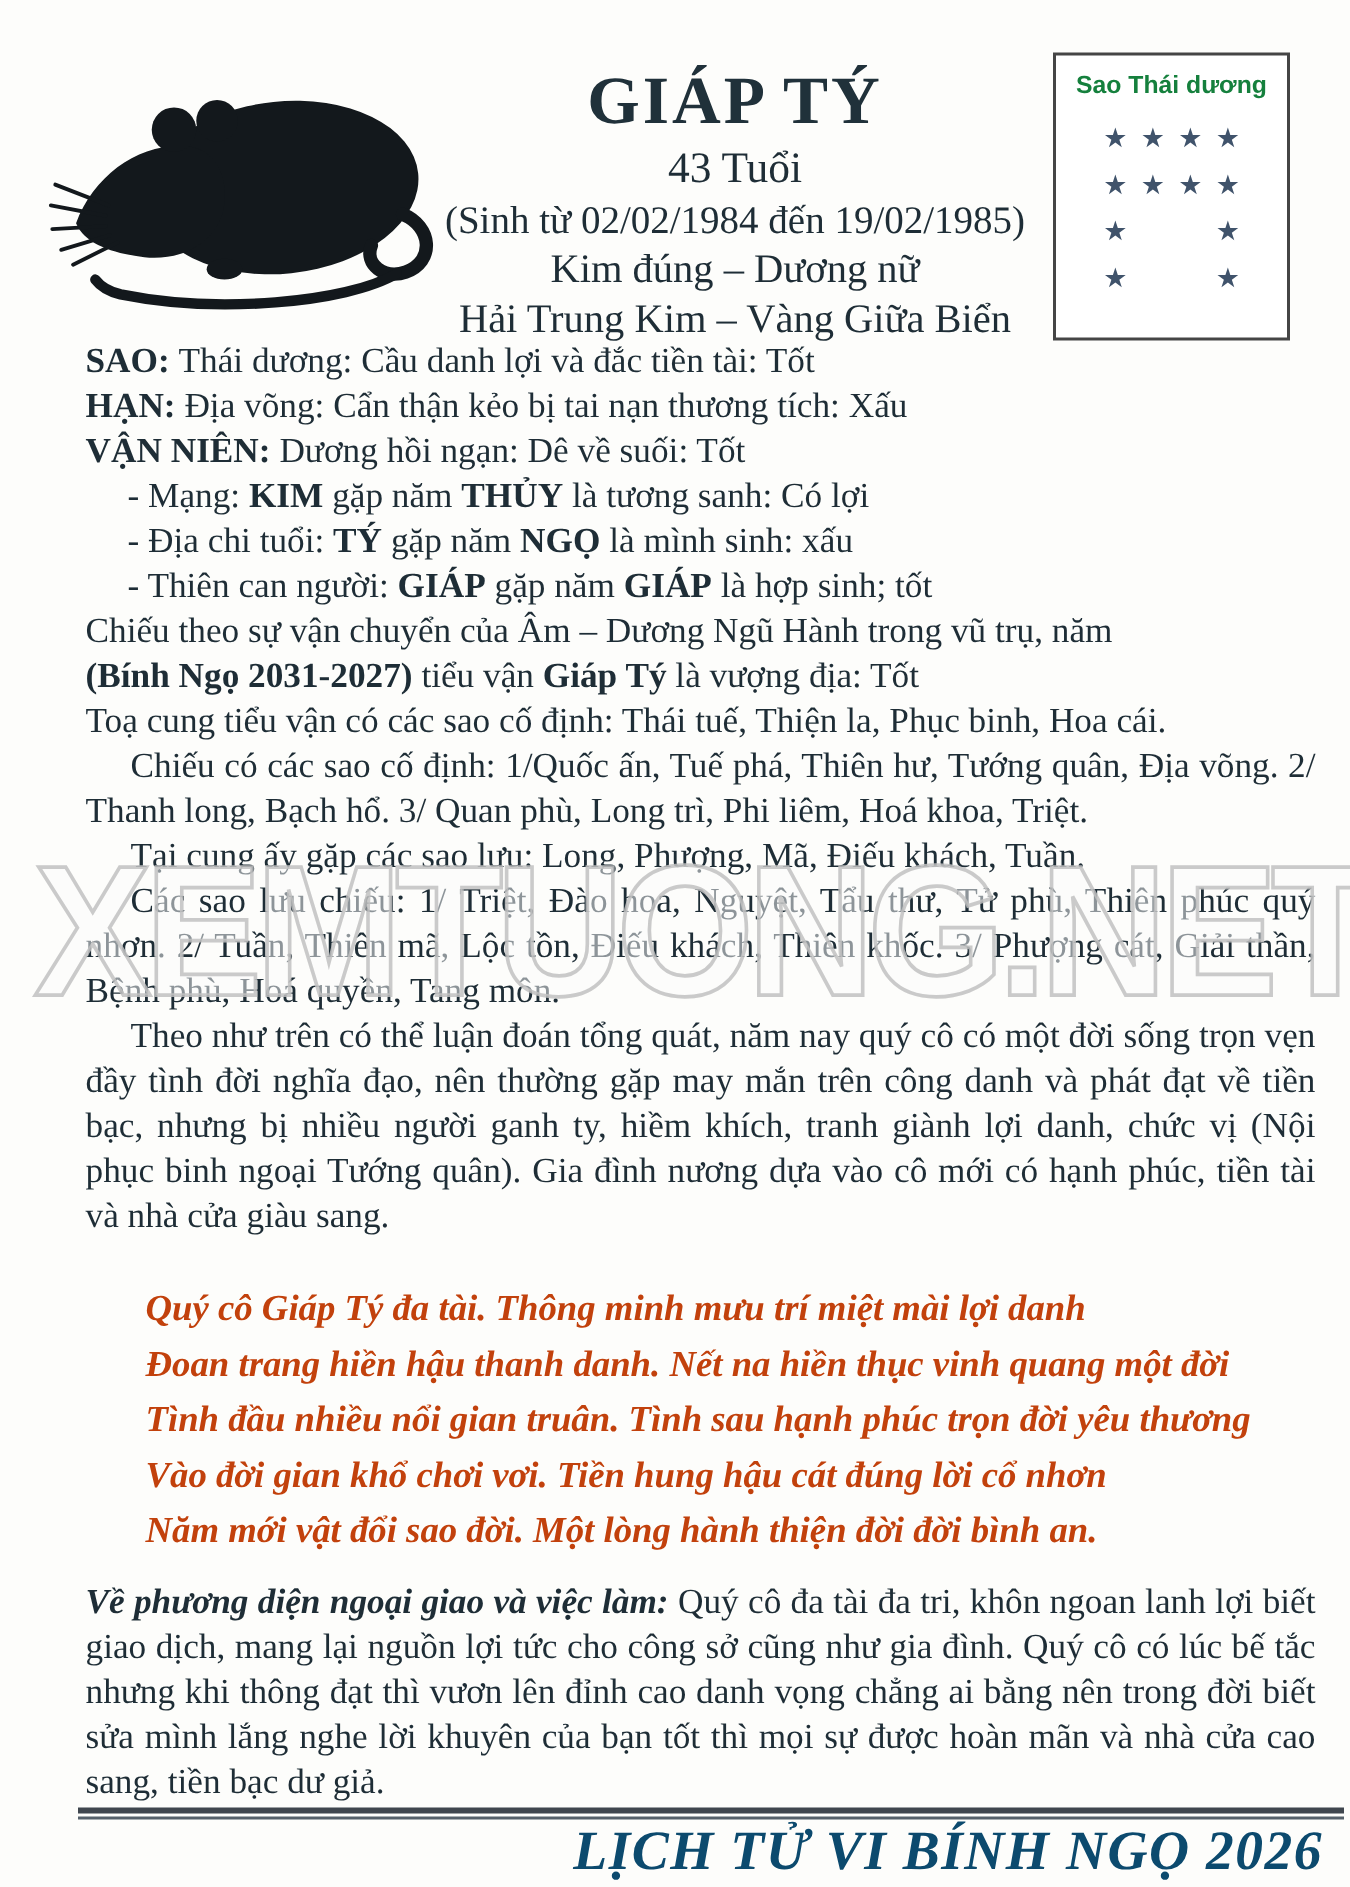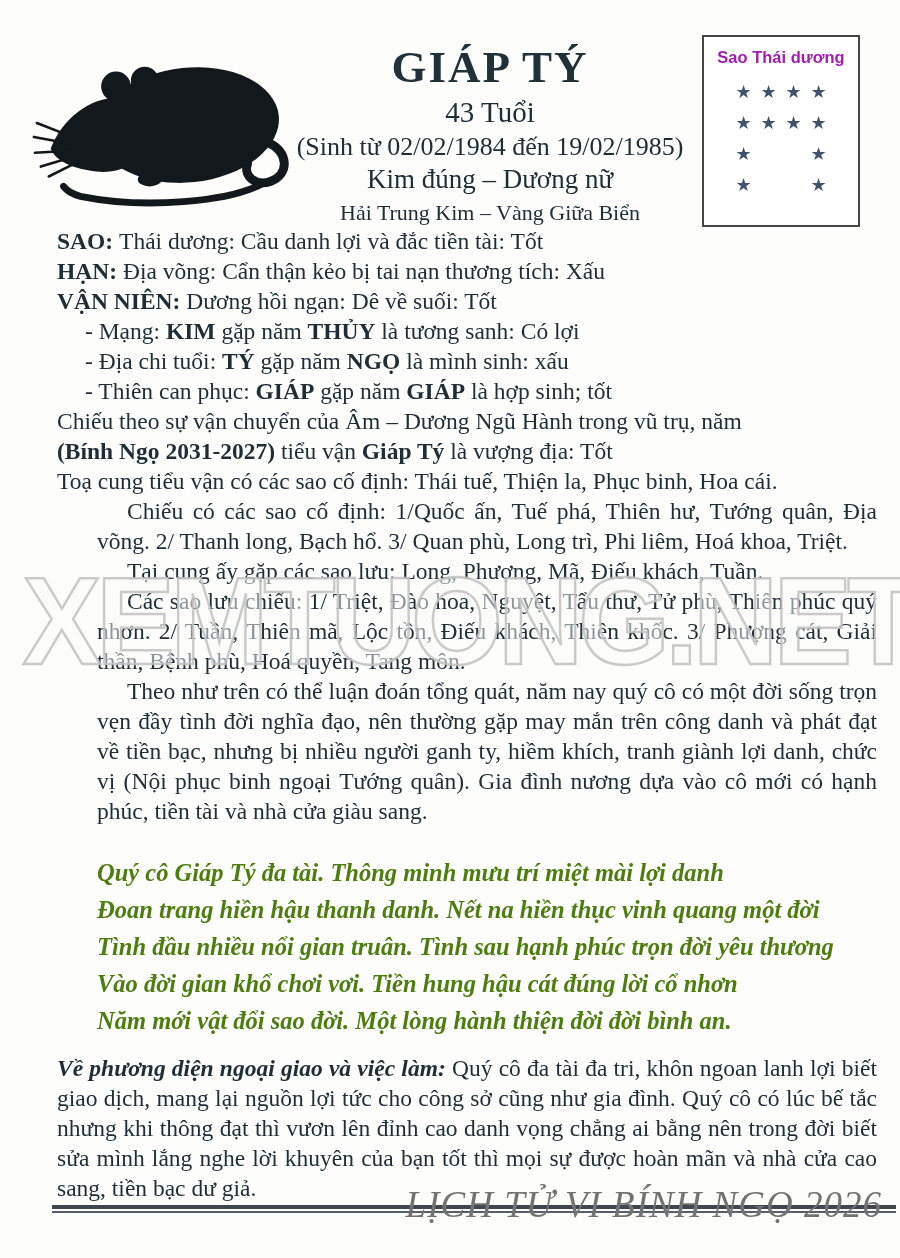--- a/index.html
+++ b/index.html
@@ -9,58 +9,58 @@
 
   
   .rat{position:absolute;left:28px;top:34px;width:272px;height:188px;}
 
   
   .header{position:absolute;left:283px;top:40px;width:414px;text-align:center;}
   .h-title{font-size:45px;font-weight:bold;letter-spacing:2px;line-height:54px;color:#20313a;}
   .h-age{font-size:29px;line-height:36px;}
   .h-birth{font-size:26px;line-height:33px;}
   .h-menh{font-size:27px;line-height:33px;}
-  .h-napam{font-size:22px;line-height:33px;}
+  .h-napam{font-size:27px;line-height:33px;}
 
   
   .starbox{position:absolute;left:702px;top:35px;width:158px;height:192px;
            border:2px solid #454545;background:#fff;box-sizing:border-box;}
   .starbox-title{margin-top:11px;text-align:center;font-family:"Liberation Sans","DejaVu Sans",sans-serif;
-                 font-weight:bold;font-size:16.5px;color:#a21caf;}
+                 font-weight:bold;font-size:16.5px;color:#15803d;}
   .star-grid{display:grid;grid-template-columns:repeat(4,25px);justify-content:center;
              row-gap:11px;margin-top:15px;font-size:18px;line-height:20px;}
   .star-cell{text-align:center;}
 
   
   .text-col{position:absolute;left:57px;top:226px;width:820px;z-index:1;
             font-size:23.5px;line-height:30px;}
   .bl{margin:0;text-align:justify;}
   .bl.hang{padding-left:28px;}
-  .bl.para{text-indent:30px;margin-left:40px;}
+  .bl.para{text-indent:30px;}
   .b{font-weight:bold;}
   .bi{font-weight:bold;font-style:italic;}
 
   #verse{margin-top:28px;margin-left:40px;}
-  .verse-line{margin:0;font-weight:bold;font-style:italic;font-size:24.5px;line-height:37px;color:#4d7c0f;}
+  .verse-line{margin:0;font-weight:bold;font-style:italic;font-size:24.5px;line-height:37px;color:#c2410c;}
 
   #outro{margin-top:14px;}
 
   
   .watermark{position:absolute;top:566px;left:0;width:100%;text-align:center;z-index:2;
              font-family:"Liberation Sans","DejaVu Sans",sans-serif;font-weight:bold;
              font-size:124px;line-height:110px;letter-spacing:-5px;white-space:nowrap;
              color:rgba(252,252,252,0.50);-webkit-text-stroke:2.5px rgba(193,193,193,0.85);
              transform:scaleX(0.95);transform-origin:50% 50%;pointer-events:none;}
 
   
   .footer-rule{position:absolute;left:52px;right:4px;top:1205px;height:2px;
                border-top:4px solid #3f464e;border-bottom:2px solid #55606a;}
-  .footer-title{position:absolute;right:18px;top:1182px;z-index:3;
-                font-style:italic;font-weight:normal;font-size:37px;line-height:46px;
-                letter-spacing:1px;color:#737373;}
+  .footer-title{position:absolute;right:18px;top:1212px;z-index:3;
+                font-style:italic;font-weight:bold;font-size:37px;line-height:46px;
+                letter-spacing:1px;color:#0c4a6e;}
   .footer-caption{position:absolute;left:0;top:1229px;width:100%;text-align:center;z-index:5;
                   font-family:"Liberation Sans","DejaVu Sans",sans-serif;
                   font-size:21px;line-height:26px;color:#2c2c2c;}
 </style>
 </head>
 <body>
 
 <div class="page">
 
   <svg class="rat" viewBox="0 0 265 190" aria-hidden="true">
@@ -115,21 +115,21 @@
       </div>
   </div>
 
   <div class="text-col">
     <div id="body-content">
         <p class="bl line"><span class="b">SAO: </span><span>Thái dương: Cầu danh lợi và đắc tiền tài: Tốt</span></p>
         <p class="bl line"><span class="b">HẠN: </span><span>Địa võng: Cẩn thận kẻo bị tai nạn thương tích: Xấu</span></p>
         <p class="bl line"><span class="b">VẬN NIÊN: </span><span>Dương hồi ngạn: Dê về suối: Tốt</span></p>
         <p class="bl hang"><span>- Mạng: </span><span class="b">KIM</span><span> gặp năm </span><span class="b">THỦY</span><span> là tương sanh: Có lợi</span></p>
         <p class="bl hang"><span>- Địa chi tuổi: </span><span class="b">TÝ</span><span> gặp năm </span><span class="b">NGỌ</span><span> là mình sinh: xấu</span></p>
-        <p class="bl hang"><span>- Thiên can phục: </span><span class="b">GIÁP</span><span> gặp năm </span><span class="b">GIÁP</span><span> là hợp sinh; tốt</span></p>
+        <p class="bl hang"><span>- Thiên can người: </span><span class="b">GIÁP</span><span> gặp năm </span><span class="b">GIÁP</span><span> là hợp sinh; tốt</span></p>
         <p class="bl line"><span>Chiếu theo sự vận chuyển của Âm – Dương Ngũ Hành trong vũ trụ, năm</span></p>
         <p class="bl line"><span class="b">(Bính Ngọ 2031-2027)</span><span> tiểu vận </span><span class="b">Giáp Tý</span><span> là vượng địa: Tốt</span></p>
         <p class="bl line"><span>Toạ cung tiểu vận có các sao cố định: Thái tuế, Thiện la, Phục binh, Hoa cái.</span></p>
         <p class="bl para"><span>Chiếu có các sao cố định: 1/Quốc ấn, Tuế phá, Thiên hư, Tướng quân, Địa võng. 2/ Thanh long, Bạch hổ. 3/ Quan phù, Long trì, Phi liêm, Hoá khoa, Triệt.</span></p>
         <p class="bl para"><span>Tại cung ấy gặp các sao lưu: Long, Phượng, Mã, Điếu khách, Tuần.</span></p>
         <p class="bl para"><span>Các sao lưu chiếu: 1/ Triệt, Đào hoa, Nguyệt, Tẩu thư, Tử phù, Thiên phúc quý nhơn. 2/ Tuần, Thiên mã, Lộc tồn, Điếu khách, Thiên khốc. 3/ Phượng cát, Giải thần, Bệnh phù, Hoá quyền, Tang môn.</span></p>
         <p class="bl para"><span>Theo như trên có thể luận đoán tổng quát, năm nay quý cô có một đời sống trọn vẹn đầy tình đời nghĩa đạo, nên thường gặp may mắn trên công danh và phát đạt về tiền bạc, nhưng bị nhiều người ganh ty, hiềm khích, tranh giành lợi danh, chức vị (Nội phục binh ngoại Tướng quân). Gia đình nương dựa vào cô mới có hạnh phúc, tiền tài và nhà cửa giàu sang.</span></p>
       </div>
     <div id="verse">
         <p class="verse-line">Quý cô Giáp Tý đa tài. Thông minh mưu trí miệt mài lợi danh</p>

